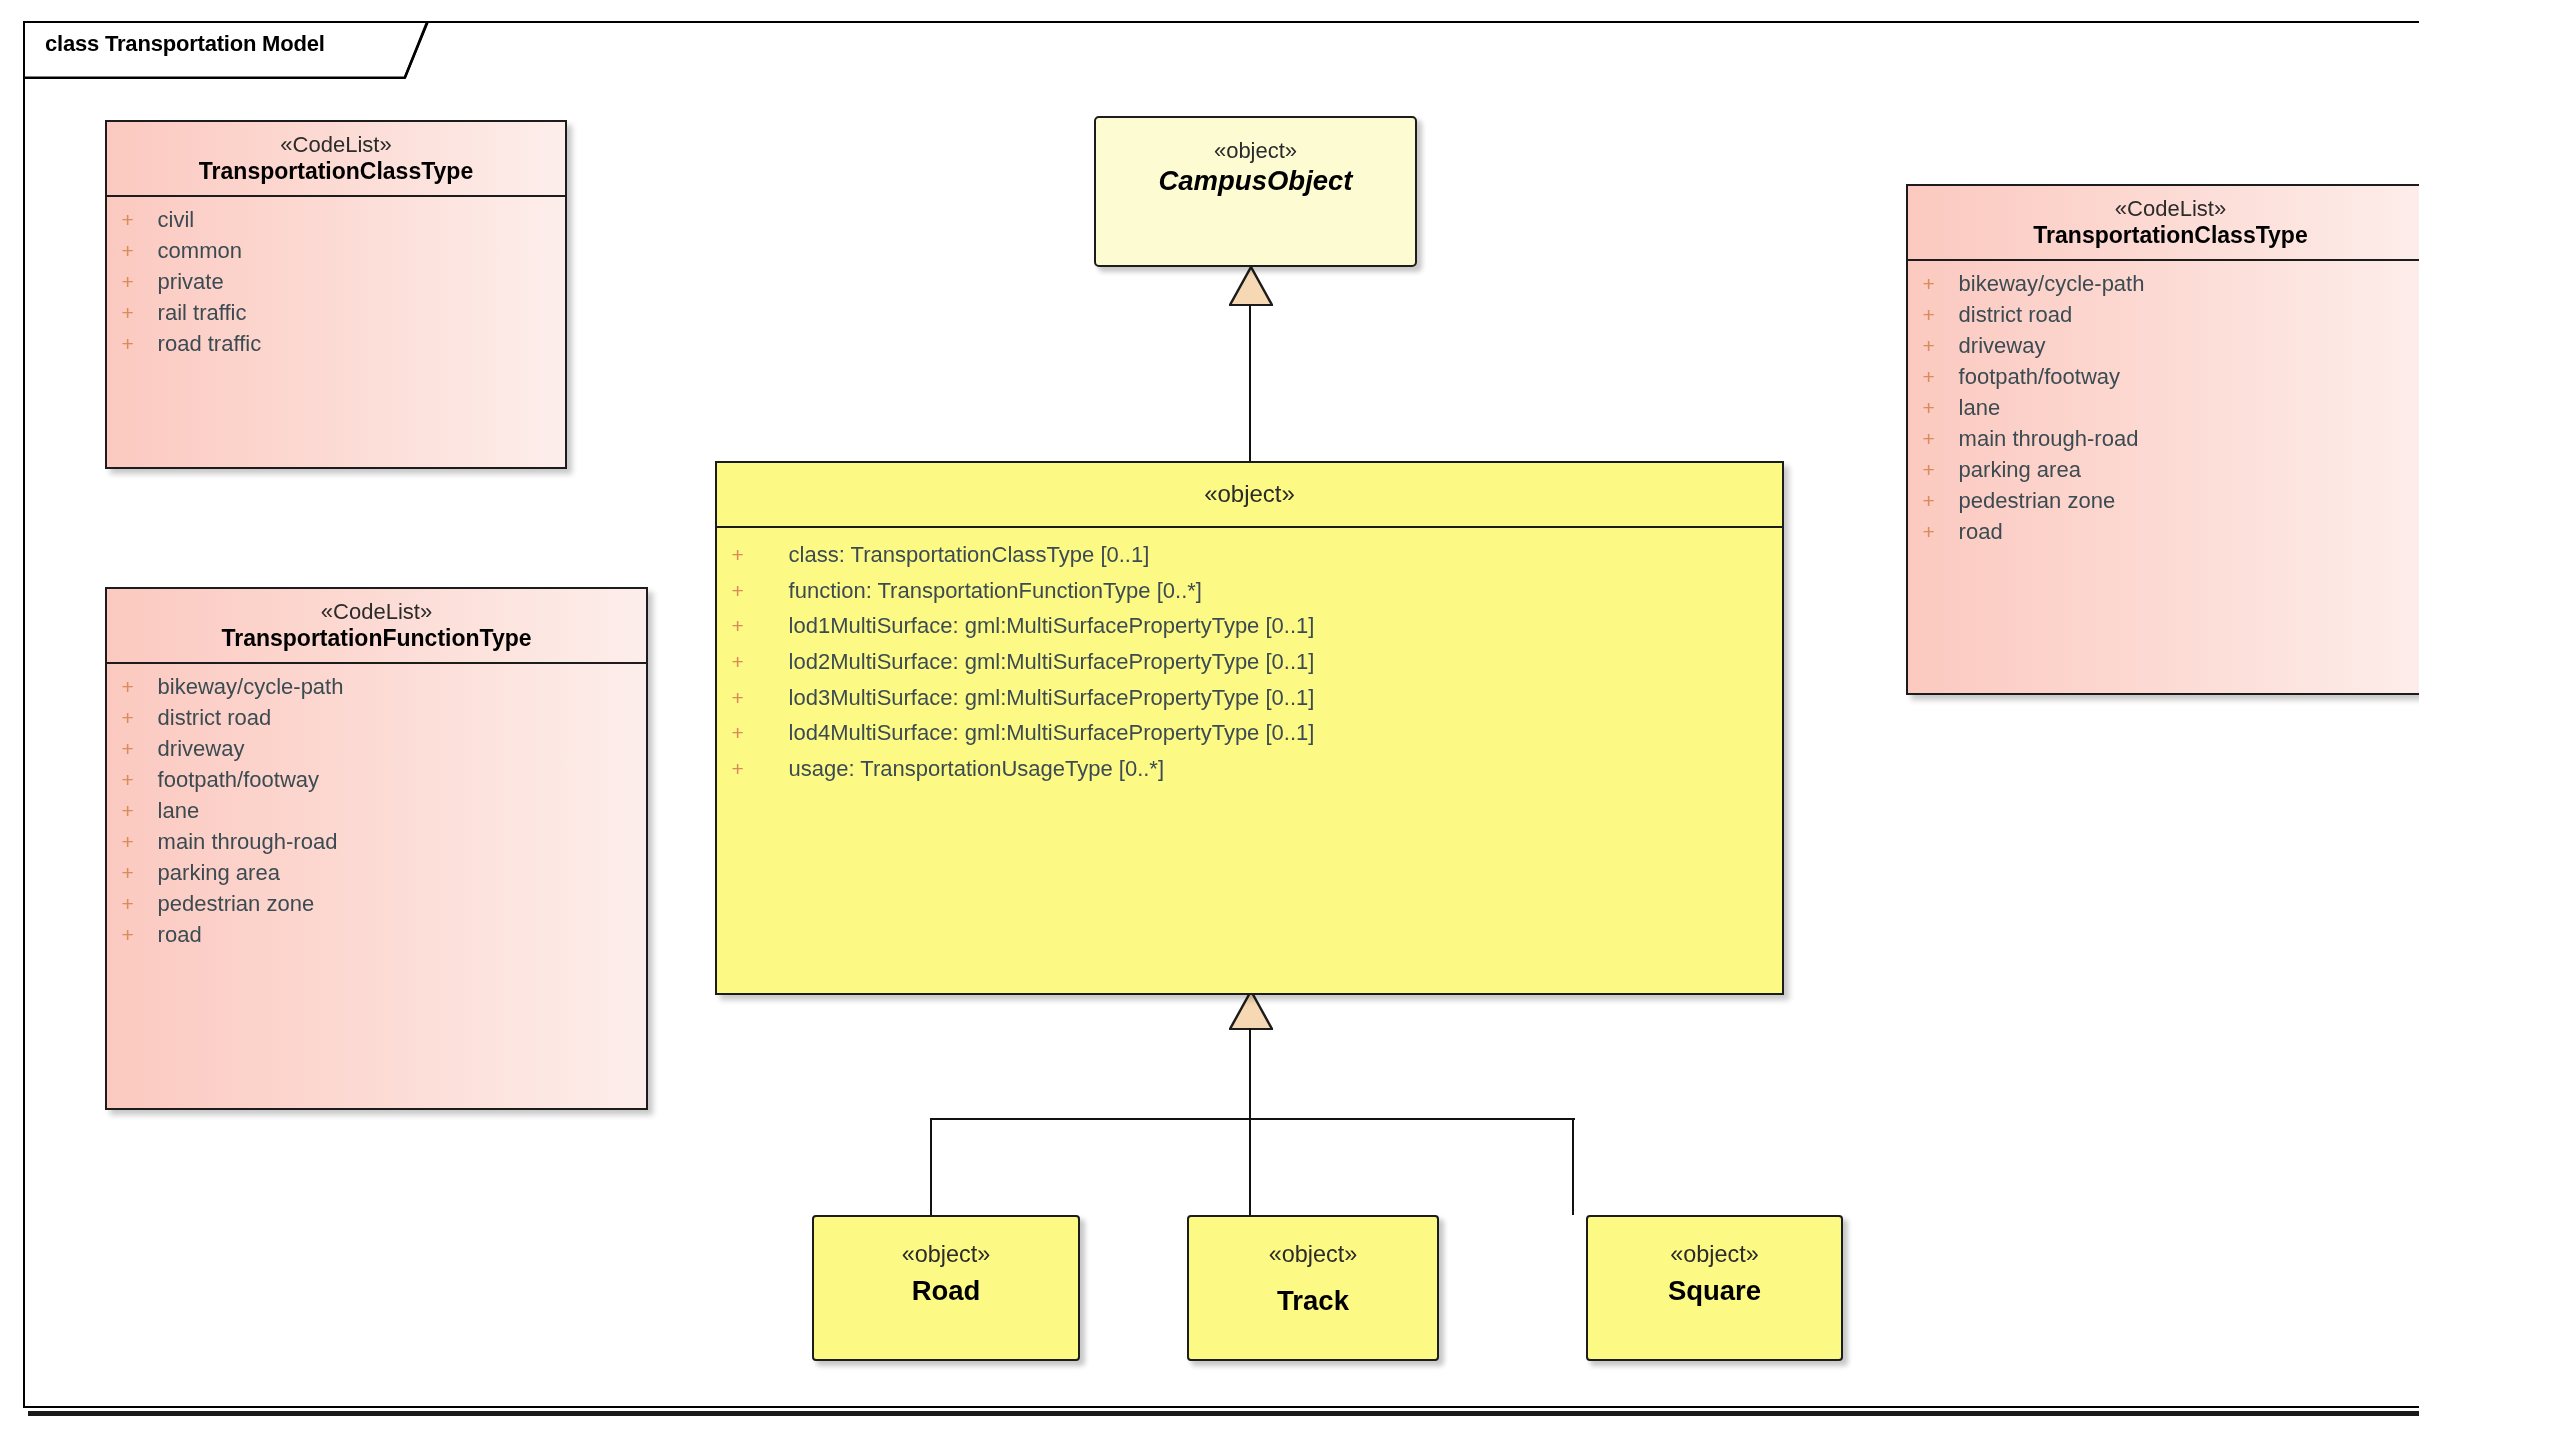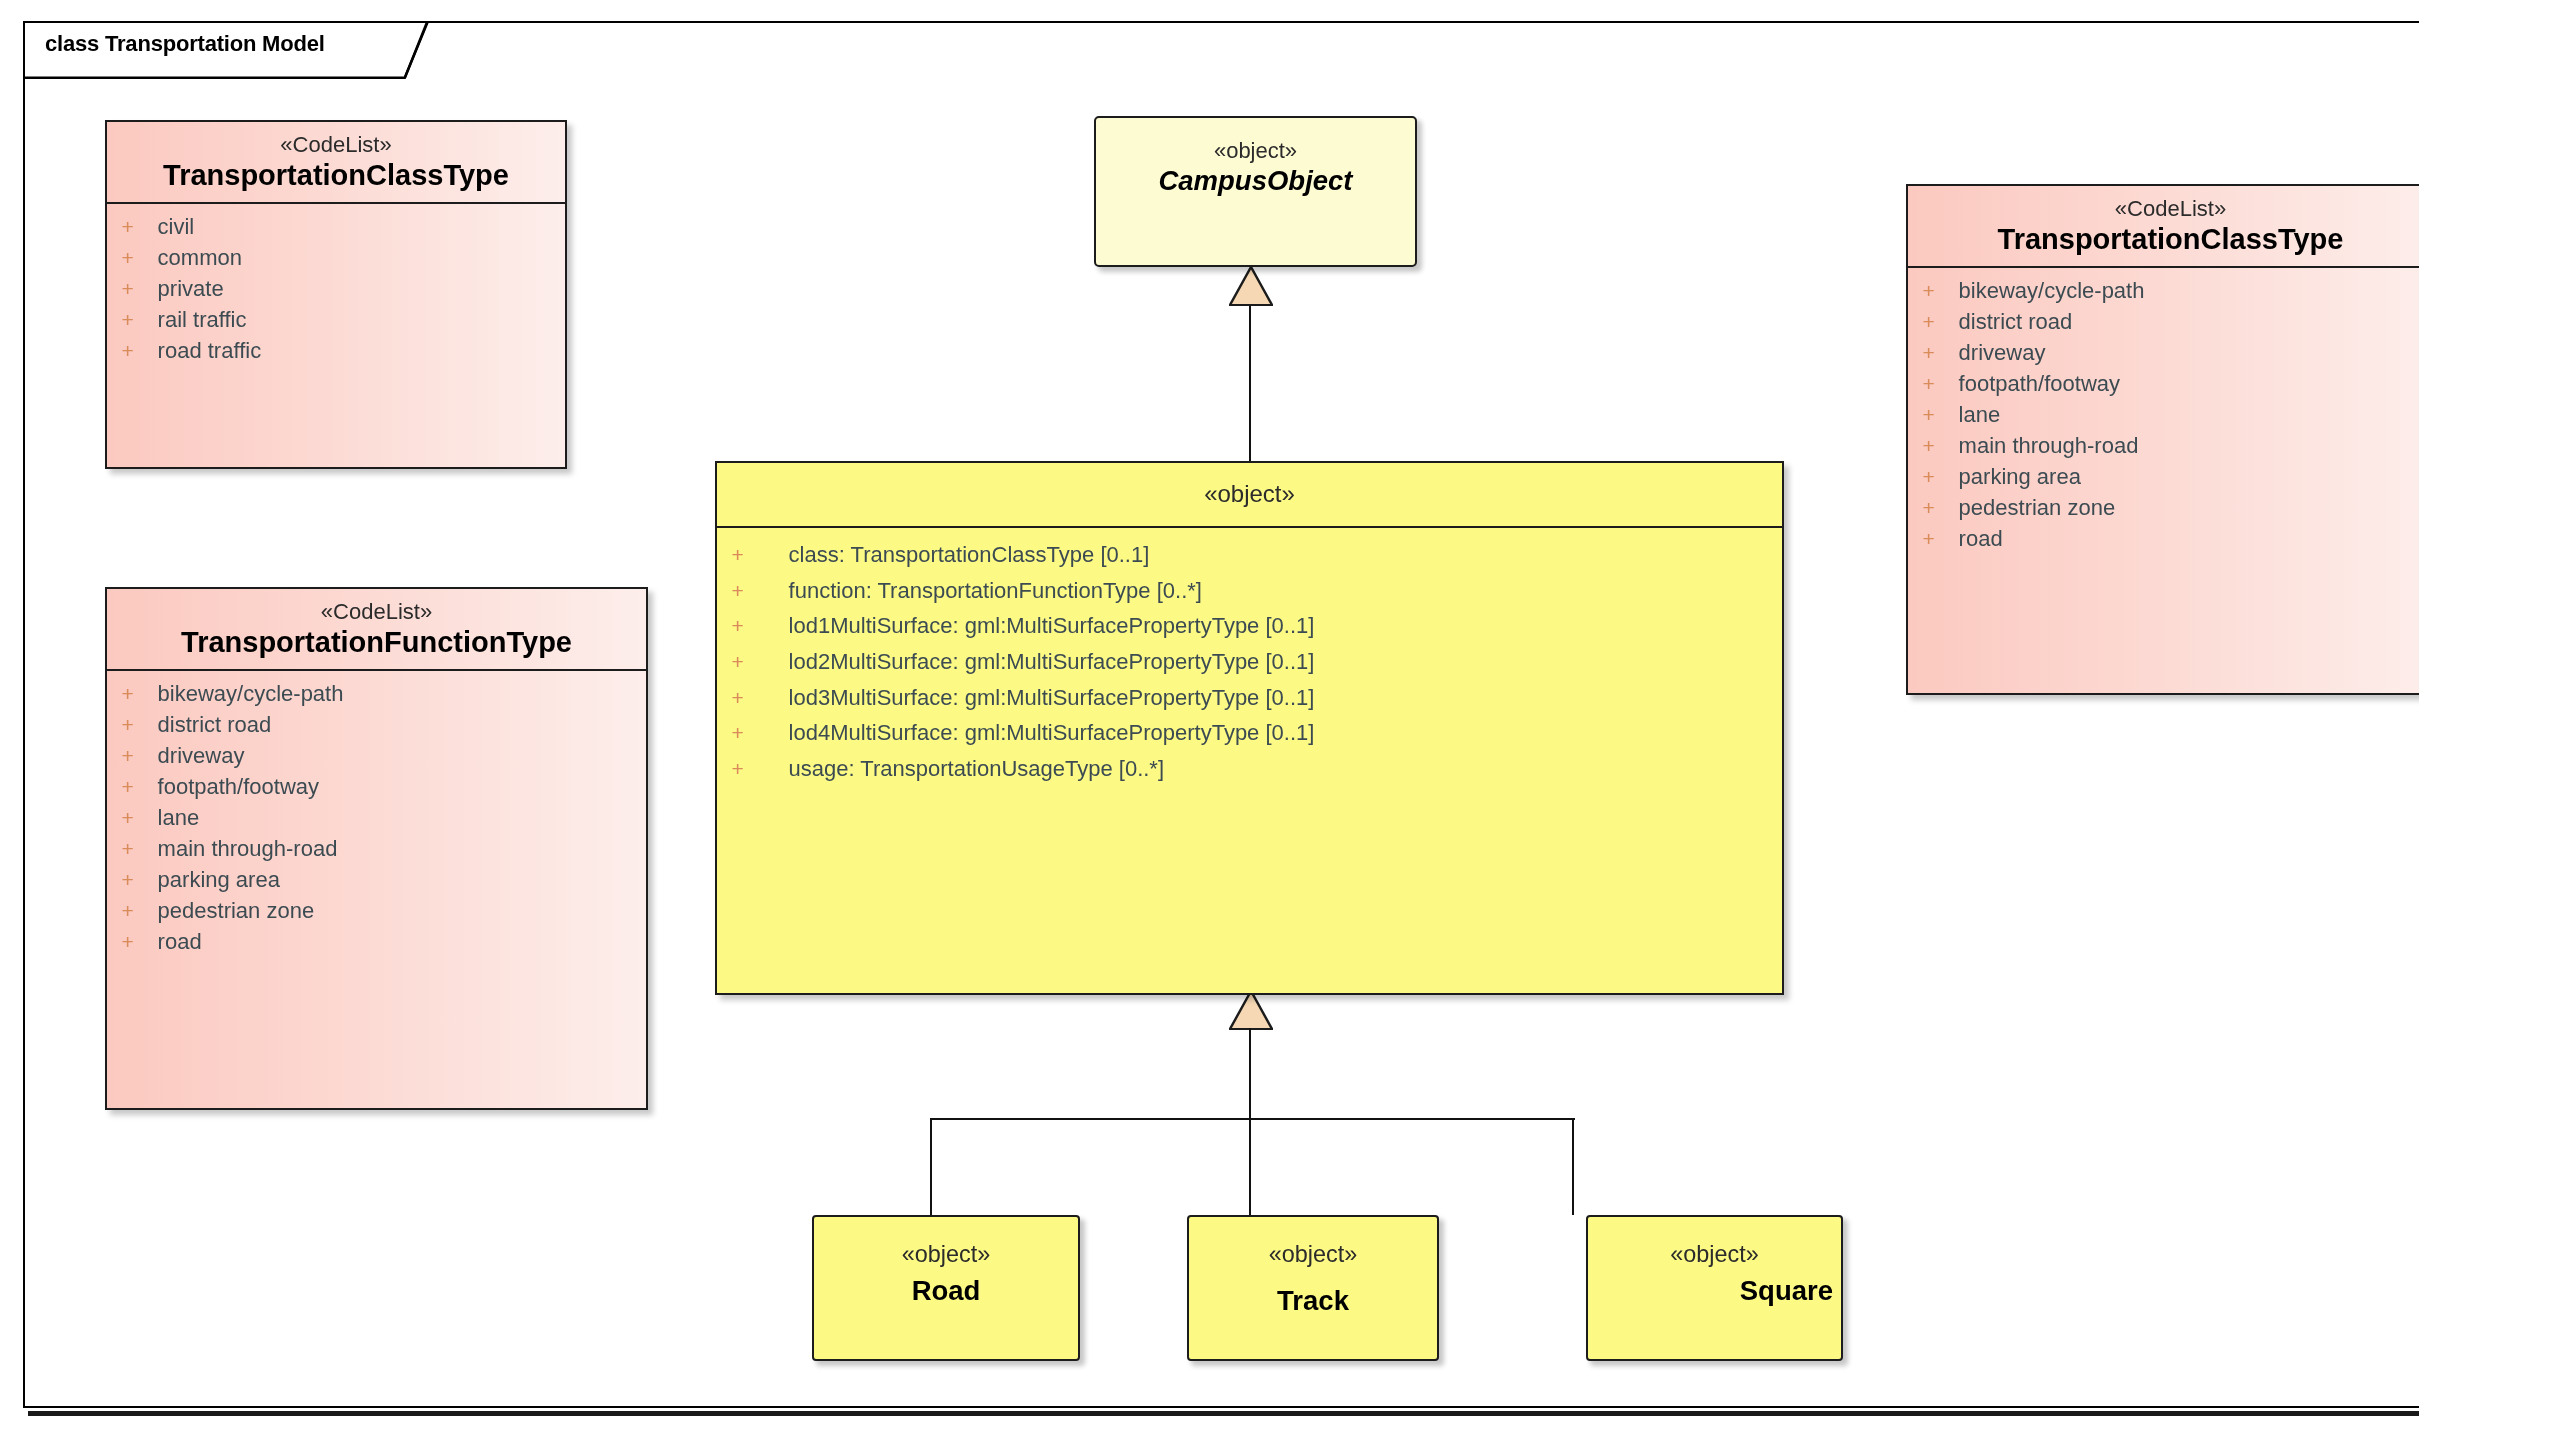--- a/index.html
+++ b/index.html
@@ -81,21 +81,21 @@
     text-align: center;
     padding: 11.3px 8px 9.7px 8px;
   }
   .node .stereo {
     font-size: 22px;
     color: #2b2b2b;
     line-height: 1.12;
     white-space: nowrap;
   }
   .node .cname {
-    font-size: 29px;
+    font-size: 23px;
     font-weight: bold;
     color: #000000;
     line-height: 1.2;
     white-space: nowrap;
   }
   .node .cname.abstract {
     font-style: italic;
   }
   .node .sep {
     height: 0;
@@ -360,18 +360,18 @@
   <div class="node obj" style="left:1187px; top:1215px; width:252px; height:146px; border-radius:4px;">
     <div class="hdr" style="padding-top:24px;">
       <div class="stereo" style="font-size:23.4px;">«object»</div>
       <div class="cname" style="font-size:27.5px; margin-top:17px;">Track</div>
     </div>
   </div>
 
   <div class="node obj" style="left:1586px; top:1215px; width:257px; height:146px; border-radius:4px;">
     <div class="hdr" style="padding-top:24px;">
       <div class="stereo" style="font-size:23.4px;">«object»</div>
-      <div class="cname" style="font-size:27.5px; margin-top:6.5px;text-align:right;">Square</div>
+      <div class="cname" style="font-size:27.5px; margin-top:6.5px;">Square</div>
     </div>
   </div>
 
 </div>
 
 
 </body></html>

